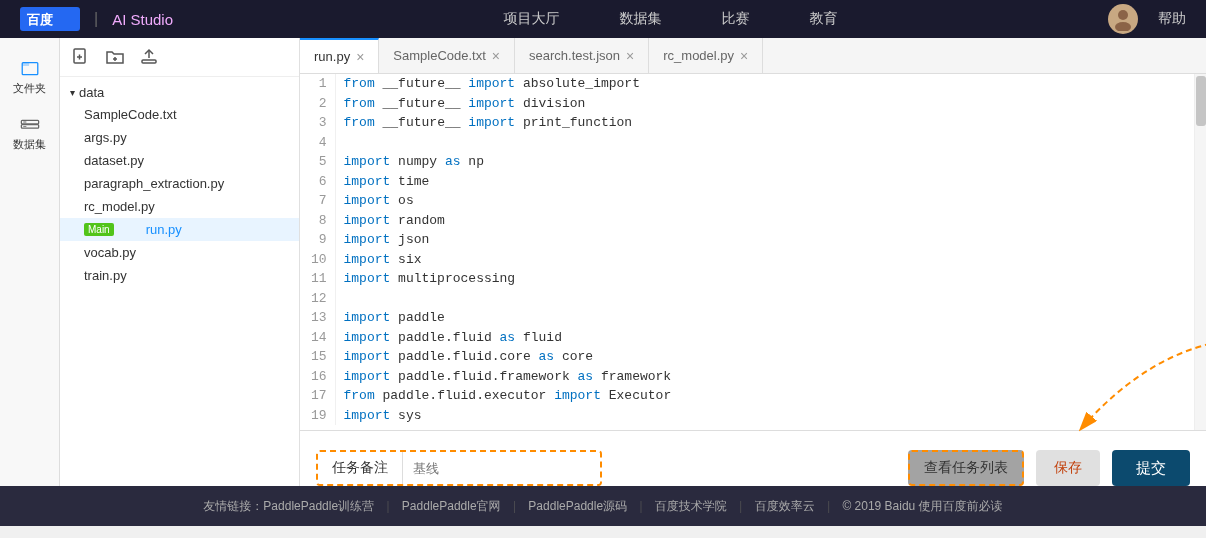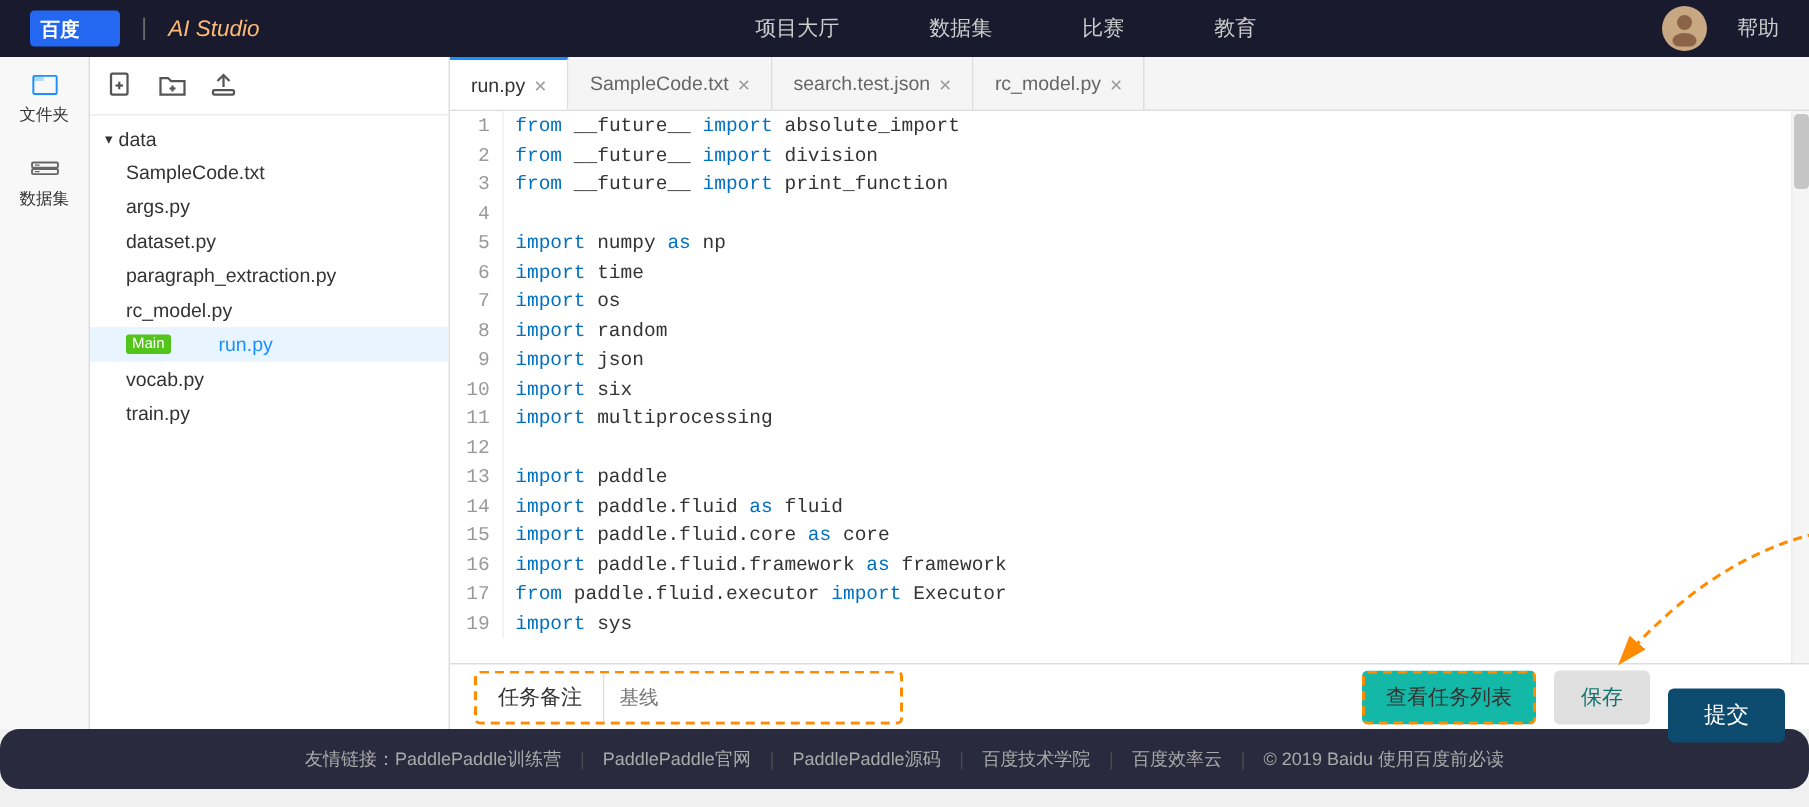--- a/index.html
+++ b/index.html
@@ -23,21 +23,21 @@
     }
     .logo-baidu {
       width: 60px;
       height: 24px;
       background: #2468f2;
       border-radius: 3px;
       display: flex; align-items: center; justify-content: center;
       font-size: 11px; font-weight: bold; color: white;
     }
     .logo-divider { color: #666; margin: 0 6px; }
-    .logo-ai-studio { font-size: 15px; color: #fdba74; font-weight: 500; font-style: italic; }
+    .logo-ai-studio { font-size: 15px; color: #f0abfc; font-weight: 500; }
     .nav-items { display: flex; gap: 60px; flex: 1; justify-content: center; }
     .nav-item { font-size: 14px; color: #ccc; cursor: pointer; }
     .nav-right { display: flex; align-items: center; gap: 20px; }
     .user-avatar {
       width: 30px; height: 30px; border-radius: 50%;
       background: #c8a882;
       display: flex; align-items: center; justify-content: center;
       font-size: 18px; color: #8B6347;
     }
     .help-link { font-size: 14px; color: #ccc; cursor: pointer; text-align: center; }
@@ -50,21 +50,21 @@
     }
 
     
     .sidebar {
       width: 60px;
       background: #f8f8f8;
       border-right: 1px solid #ddd;
       display: flex;
       flex-direction: column;
       align-items: center;
-      padding-top: 10px;
+      padding-top: 22px;
       gap: 20px;
     }
     .sidebar-icon {
       width: 36px; height: 36px;
       display: flex; flex-direction: column; align-items: center; justify-content: center;
       cursor: pointer; font-size: 10px; color: #666; gap: 2px;
     }
     .sidebar-icon.active { color: #1890ff; }
     .sidebar-label { font-size: 11px; color: #333; }
 
@@ -176,25 +176,25 @@
       white-space: pre;
       color: #333;
       margin-left: 28px;
     }
     .kw-from { color: #0070c1; }
     .kw-import { color: #0070c1; }
     .kw-as { color: #0070c1; }
 
     
     .bottom-bar {
-      height: 44px;
+      height: 56px;
       background: #fff;
       border-top: 1px solid #ddd;
       display: flex;
-      align-items: center;
+      align-items: flex-end;
       padding: 0 16px;
       gap: 12px;
     }
     .task-input-group {
       display: flex;
       flex: 1;
       max-width: 440px;
       height: 36px;
       border: 2px dashed #ff8c00;
       border-radius: 4px;
@@ -213,34 +213,34 @@
       flex: 1;
       border: none;
       outline: none;
       padding: 0 10px;
       font-size: 13px;
     }
     .spacer { flex: 1; }
     .view-tasks-btn {
       height: 36px;
       padding: 0 14px;
-      background: #14b8a6;
+      background: #a3a3a3;
       border: 2px dashed #ff8c00;
       color: #333;
       font-size: 14px;
       cursor: pointer;
       border-radius: 4px;
       display: flex; align-items: center;
     }
     .save-btn {
       height: 36px;
       padding: 0 18px;
       background: #e0e0e0;
       border: none;
-      color: #0f766e;
+      color: #c2410c;
       font-size: 14px;
       cursor: pointer;
       border-radius: 4px;
     }
     .submit-btn {
       height: 36px;
       padding: 0 24px;
       background: #0c4a6e;
       border: none;
       color: white;
@@ -254,21 +254,20 @@
     
     .footer {
       height: 40px;
       background: #2a2a3e;
       display: flex;
       align-items: center;
       justify-content: center;
       gap: 0;
       font-size: 12px;
       color: #aaa;
-      border-radius: 13px;
     }
     .footer-link { color: #aaa; cursor: pointer; }
     .footer-sep { margin: 0 8px; color: #555; }
 
     
     .bottom-bar-wrapper {
       position: relative;
     }
   </style>
 </head>

